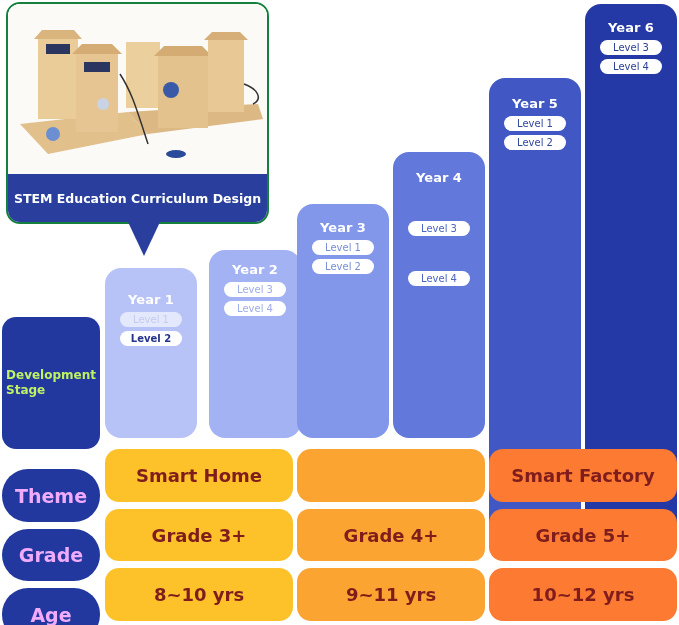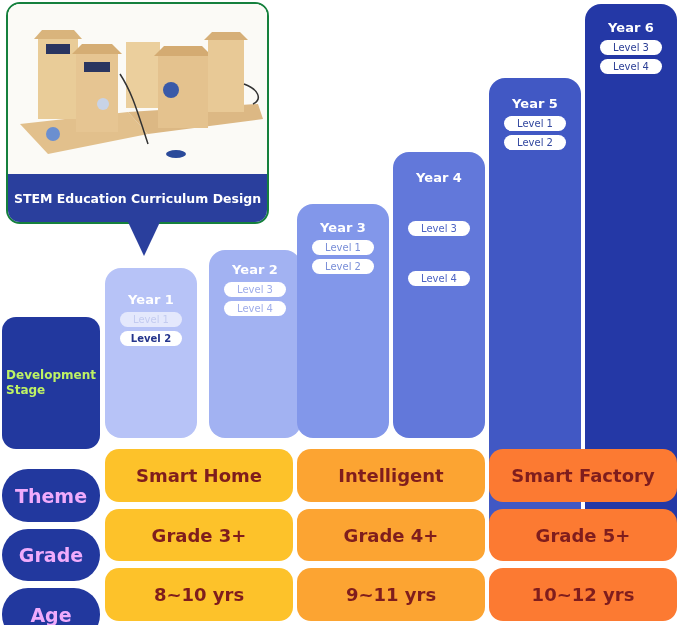--- a/index.html
+++ b/index.html
@@ -112,21 +112,20 @@
 </div>
 
 <div class="abs rowlabel" style="left:2px; top:449px; width:98px; height:53px;">Theme</div>
 <div class="abs cell" style="left:105px; top:449px; width:188px; height:53px; background:#fdc22a;">
   <div>
       <div>Smart Home</div>
     </div>
 </div>
 <div class="abs cell" style="left:297px; top:449px; width:188px; height:53px; background:#fca432;">
   <div>
-    <div>Intelligent</div>
   </div>
 </div>
 <div class="abs cell" style="left:489px; top:449px; width:188px; height:53px; background:#fc7a32;">
   <div>
       <div>Smart Factory</div>
     </div>
 </div>
 
 <div class="abs rowlabel" style="left:2px; top:509px; width:98px; height:52px;">Grade</div>
 <div class="abs cell" style="left:105px; top:509px; width:188px; height:52px; background:#fdc22a;">Grade 3+</div>

